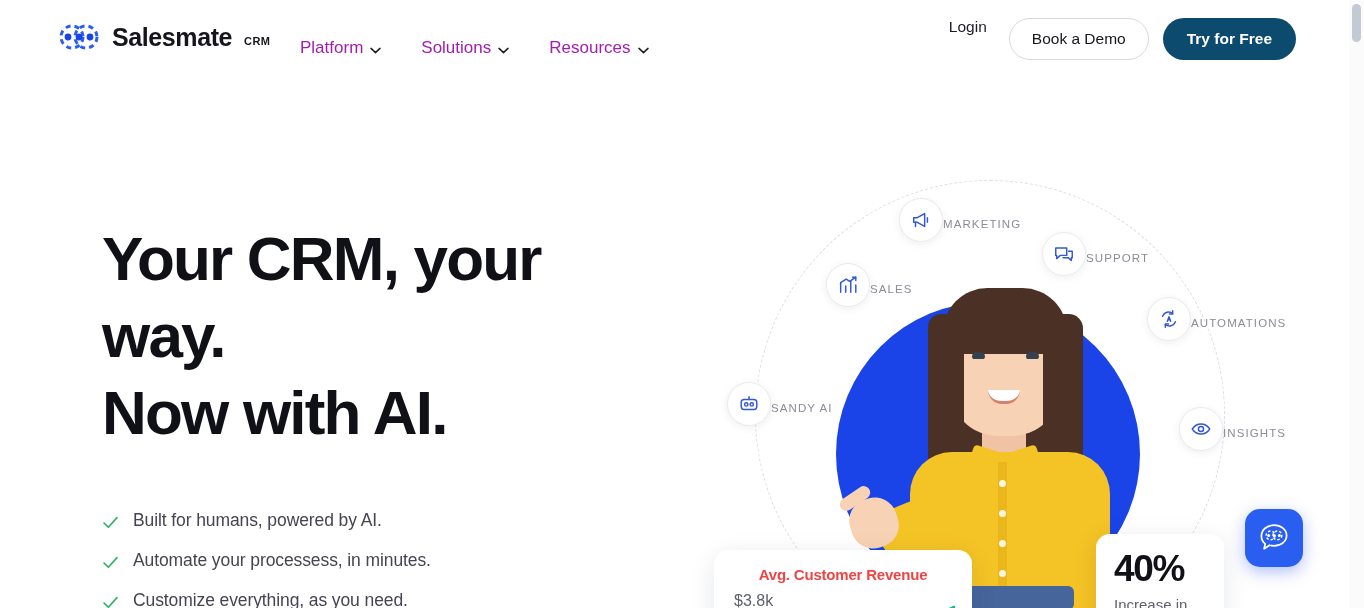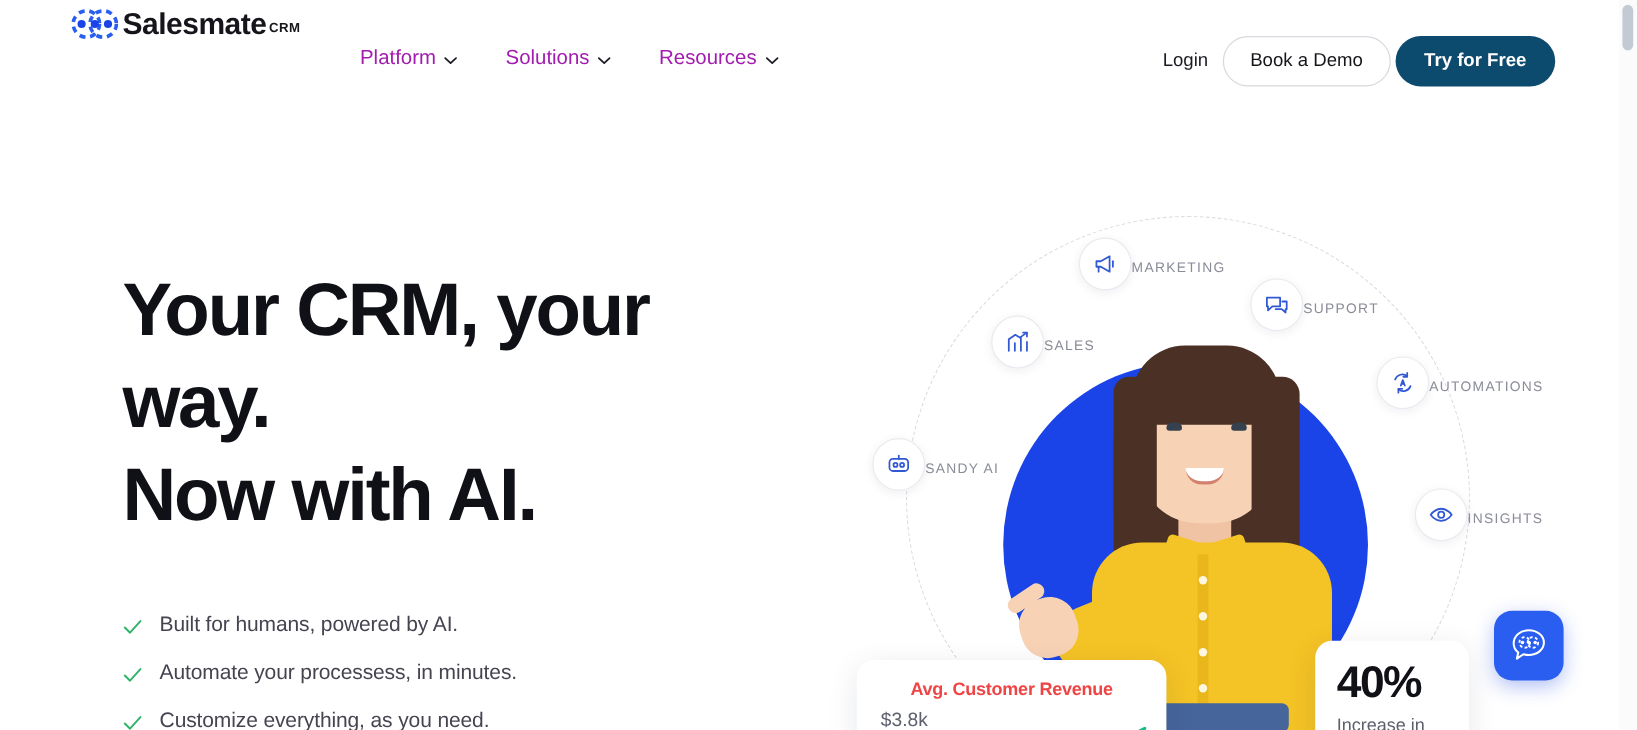--- a/index.html
+++ b/index.html
@@ -21,23 +21,24 @@
     height: 80px;
     background: #ffffff;
     display: flex;
     align-items: center;
     z-index: 40;
   }
 
   .brand {
     position: absolute;
     left: 56px;
-    top: 7px;
-    display: flex;
-    align-items: center;
+    top: 24px;
+    display: flex;
+    align-items: center;
+    gap: 10px;
     cursor: pointer;
   }
   .brand-mark { width: 46px; height: 26px; display: block; }
   .brand-name {
     font-size: 25px;
     font-weight: 700;
     color: #15151b;
     letter-spacing: -0.4px;
     line-height: 1;
   }
@@ -77,24 +78,24 @@
   .caret {
     width: 11px; height: 7px;
     display: inline-block;
     position: relative;
     top: 1px;
   }
 
   .actions {
     position: absolute;
     right: 68px;
-    top: 30px;
-    display: flex;
-    align-items: center;
-    gap: 4px;
+    top: 18px;
+    display: flex;
+    align-items: flex-start;
+    gap: 14px;
   }
   .login-link {
     font-size: 15.5px;
     color: #1c1c24;
     cursor: pointer;
     padding: 0 8px;
   }
   .btn-demo {
     font-size: 15.5px;
     color: #15151b;
@@ -199,21 +200,21 @@
     letter-spacing: 1.1px;
     color: #8a8c98;
     white-space: nowrap;
   }
 
   .n-marketing  { left: 209px; top: 118px; }
   .n-support    { left: 352px; top: 152px; }
   .n-automations{ left: 457px; top: 217px; }
   .n-insights   { left: 489px; top: 327px; }
   .n-sales      { left: 99px;  top: 183px; margin-left: 37px; }
-  .n-sandyai    { left: 37px;  top: 285px; }
+  .n-sandyai    { left: 37px;  top: 302px; }
 
   .blue-blob {
     position: absolute;
     left: 146px;
     top: 222px;
     width: 304px;
     height: 304px;
     border-radius: 50%;
     background: #1a44e8;
     z-index: 5;

